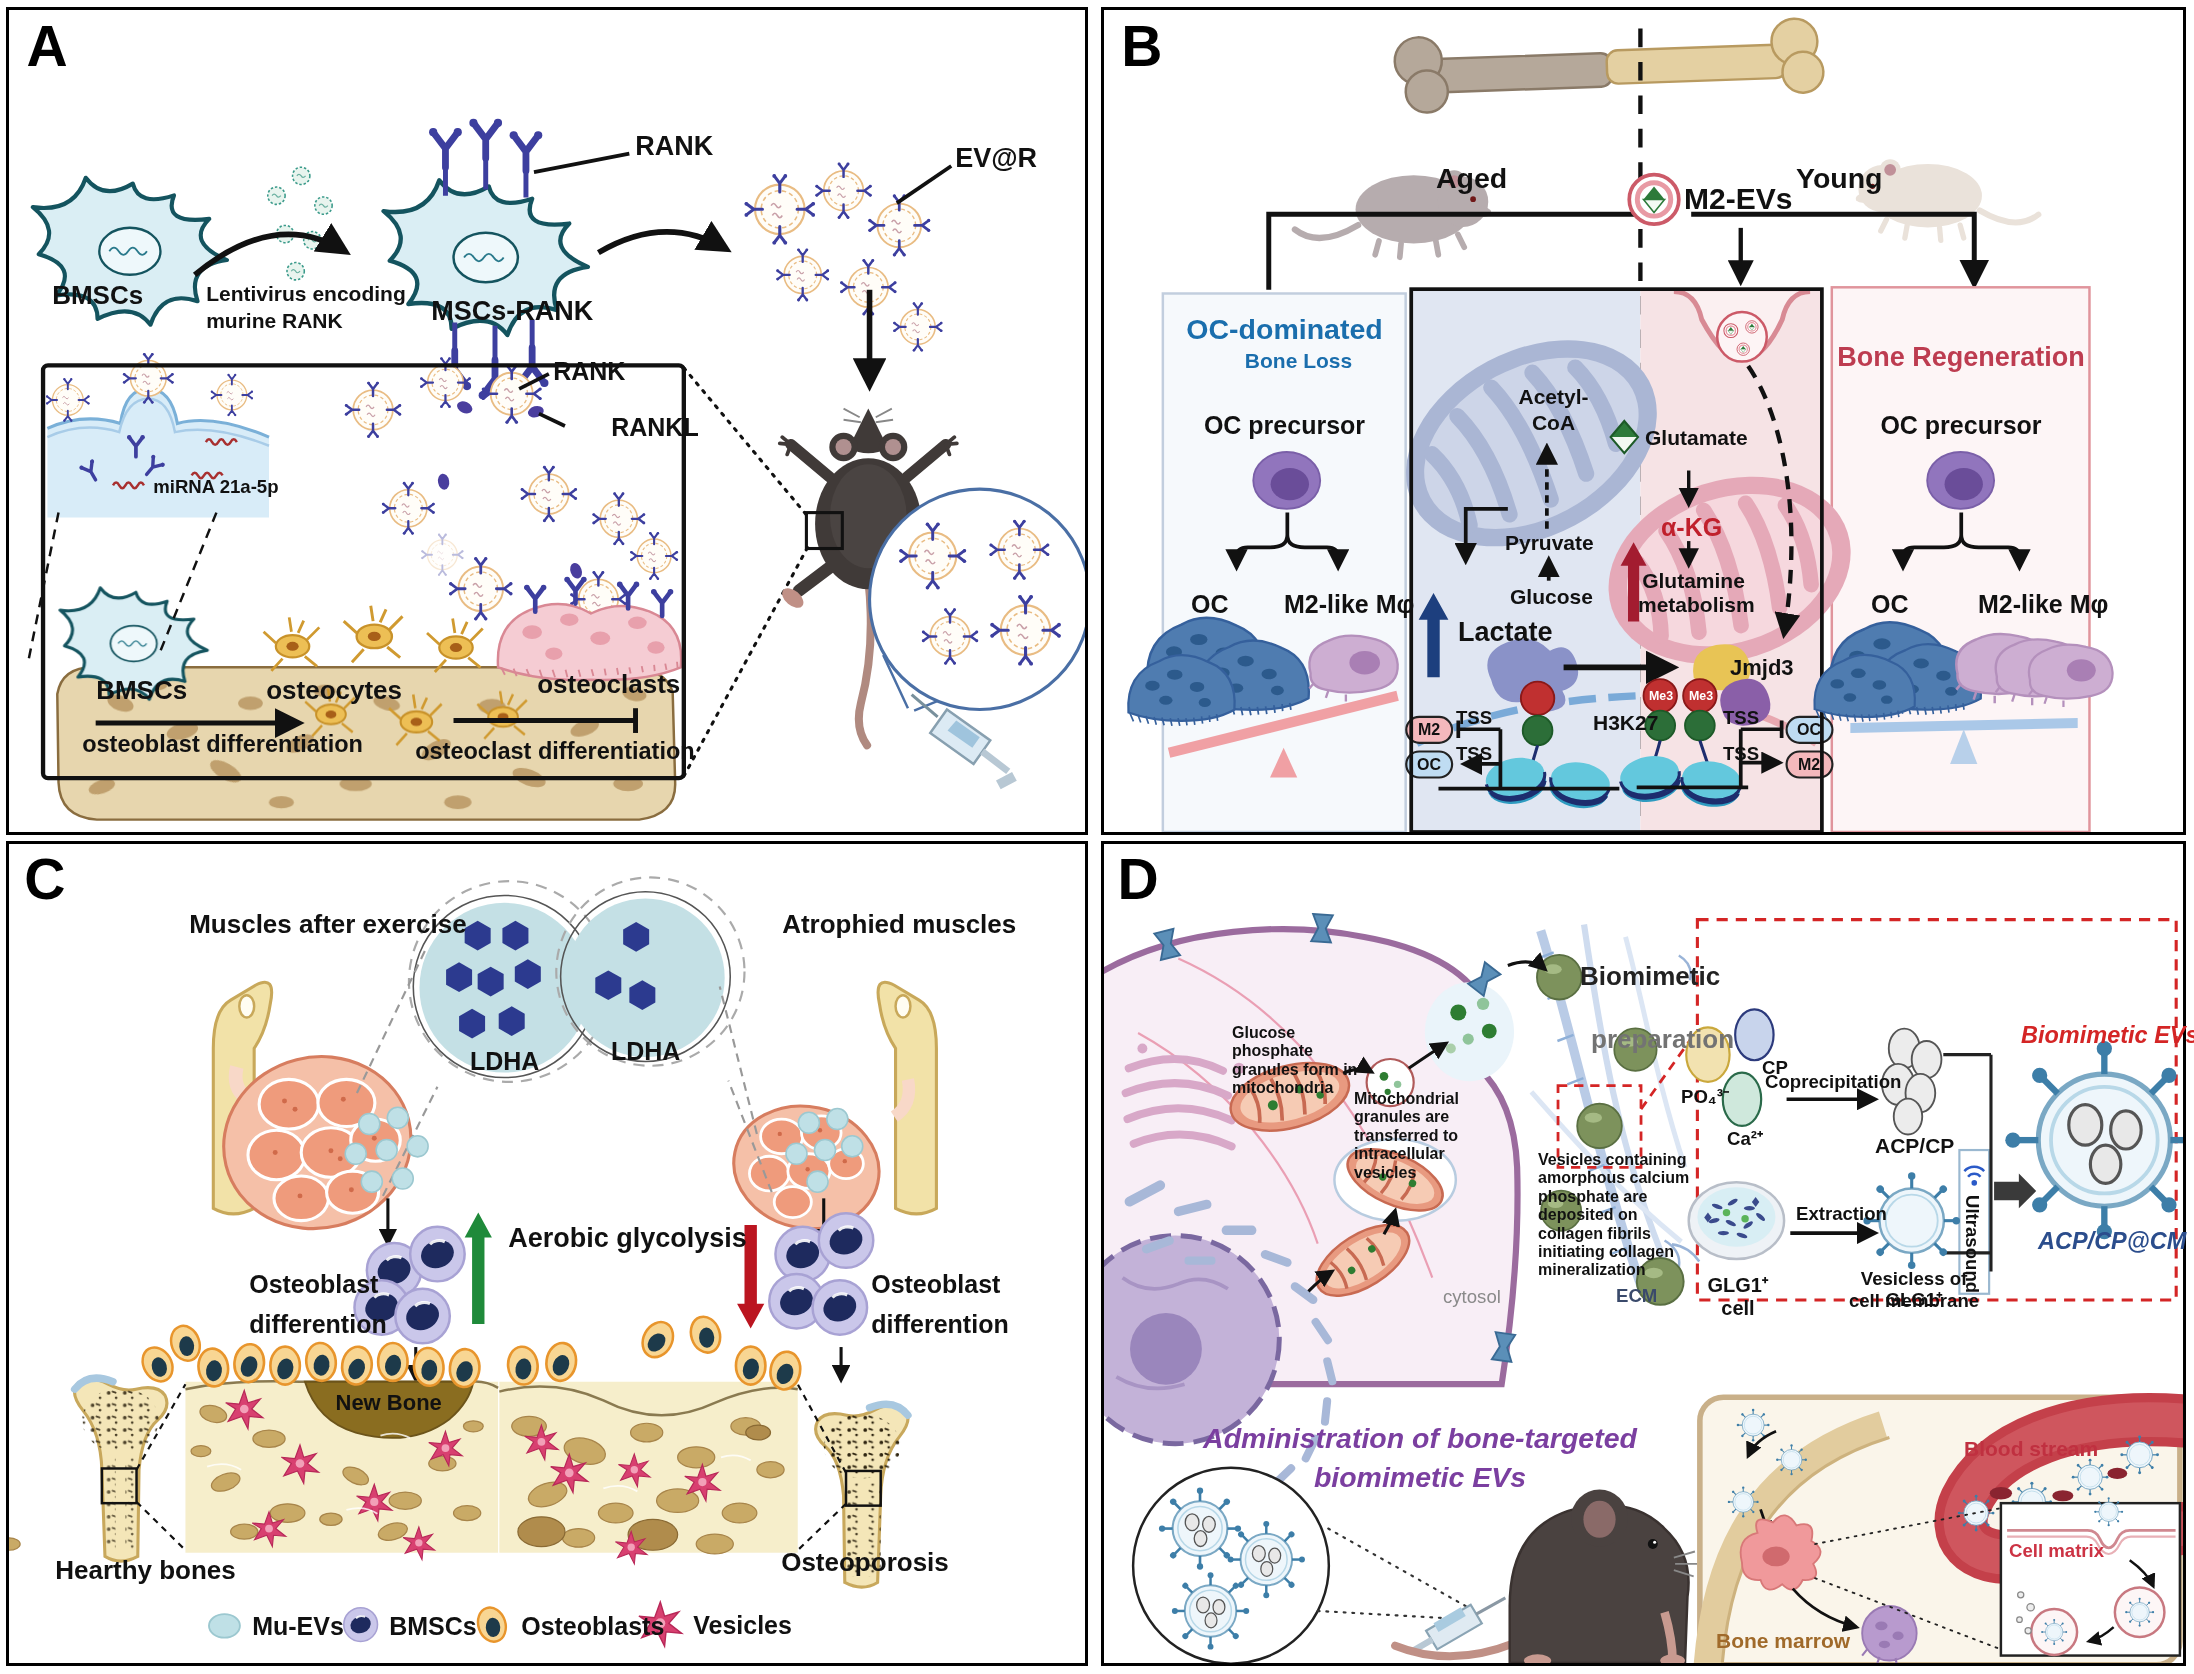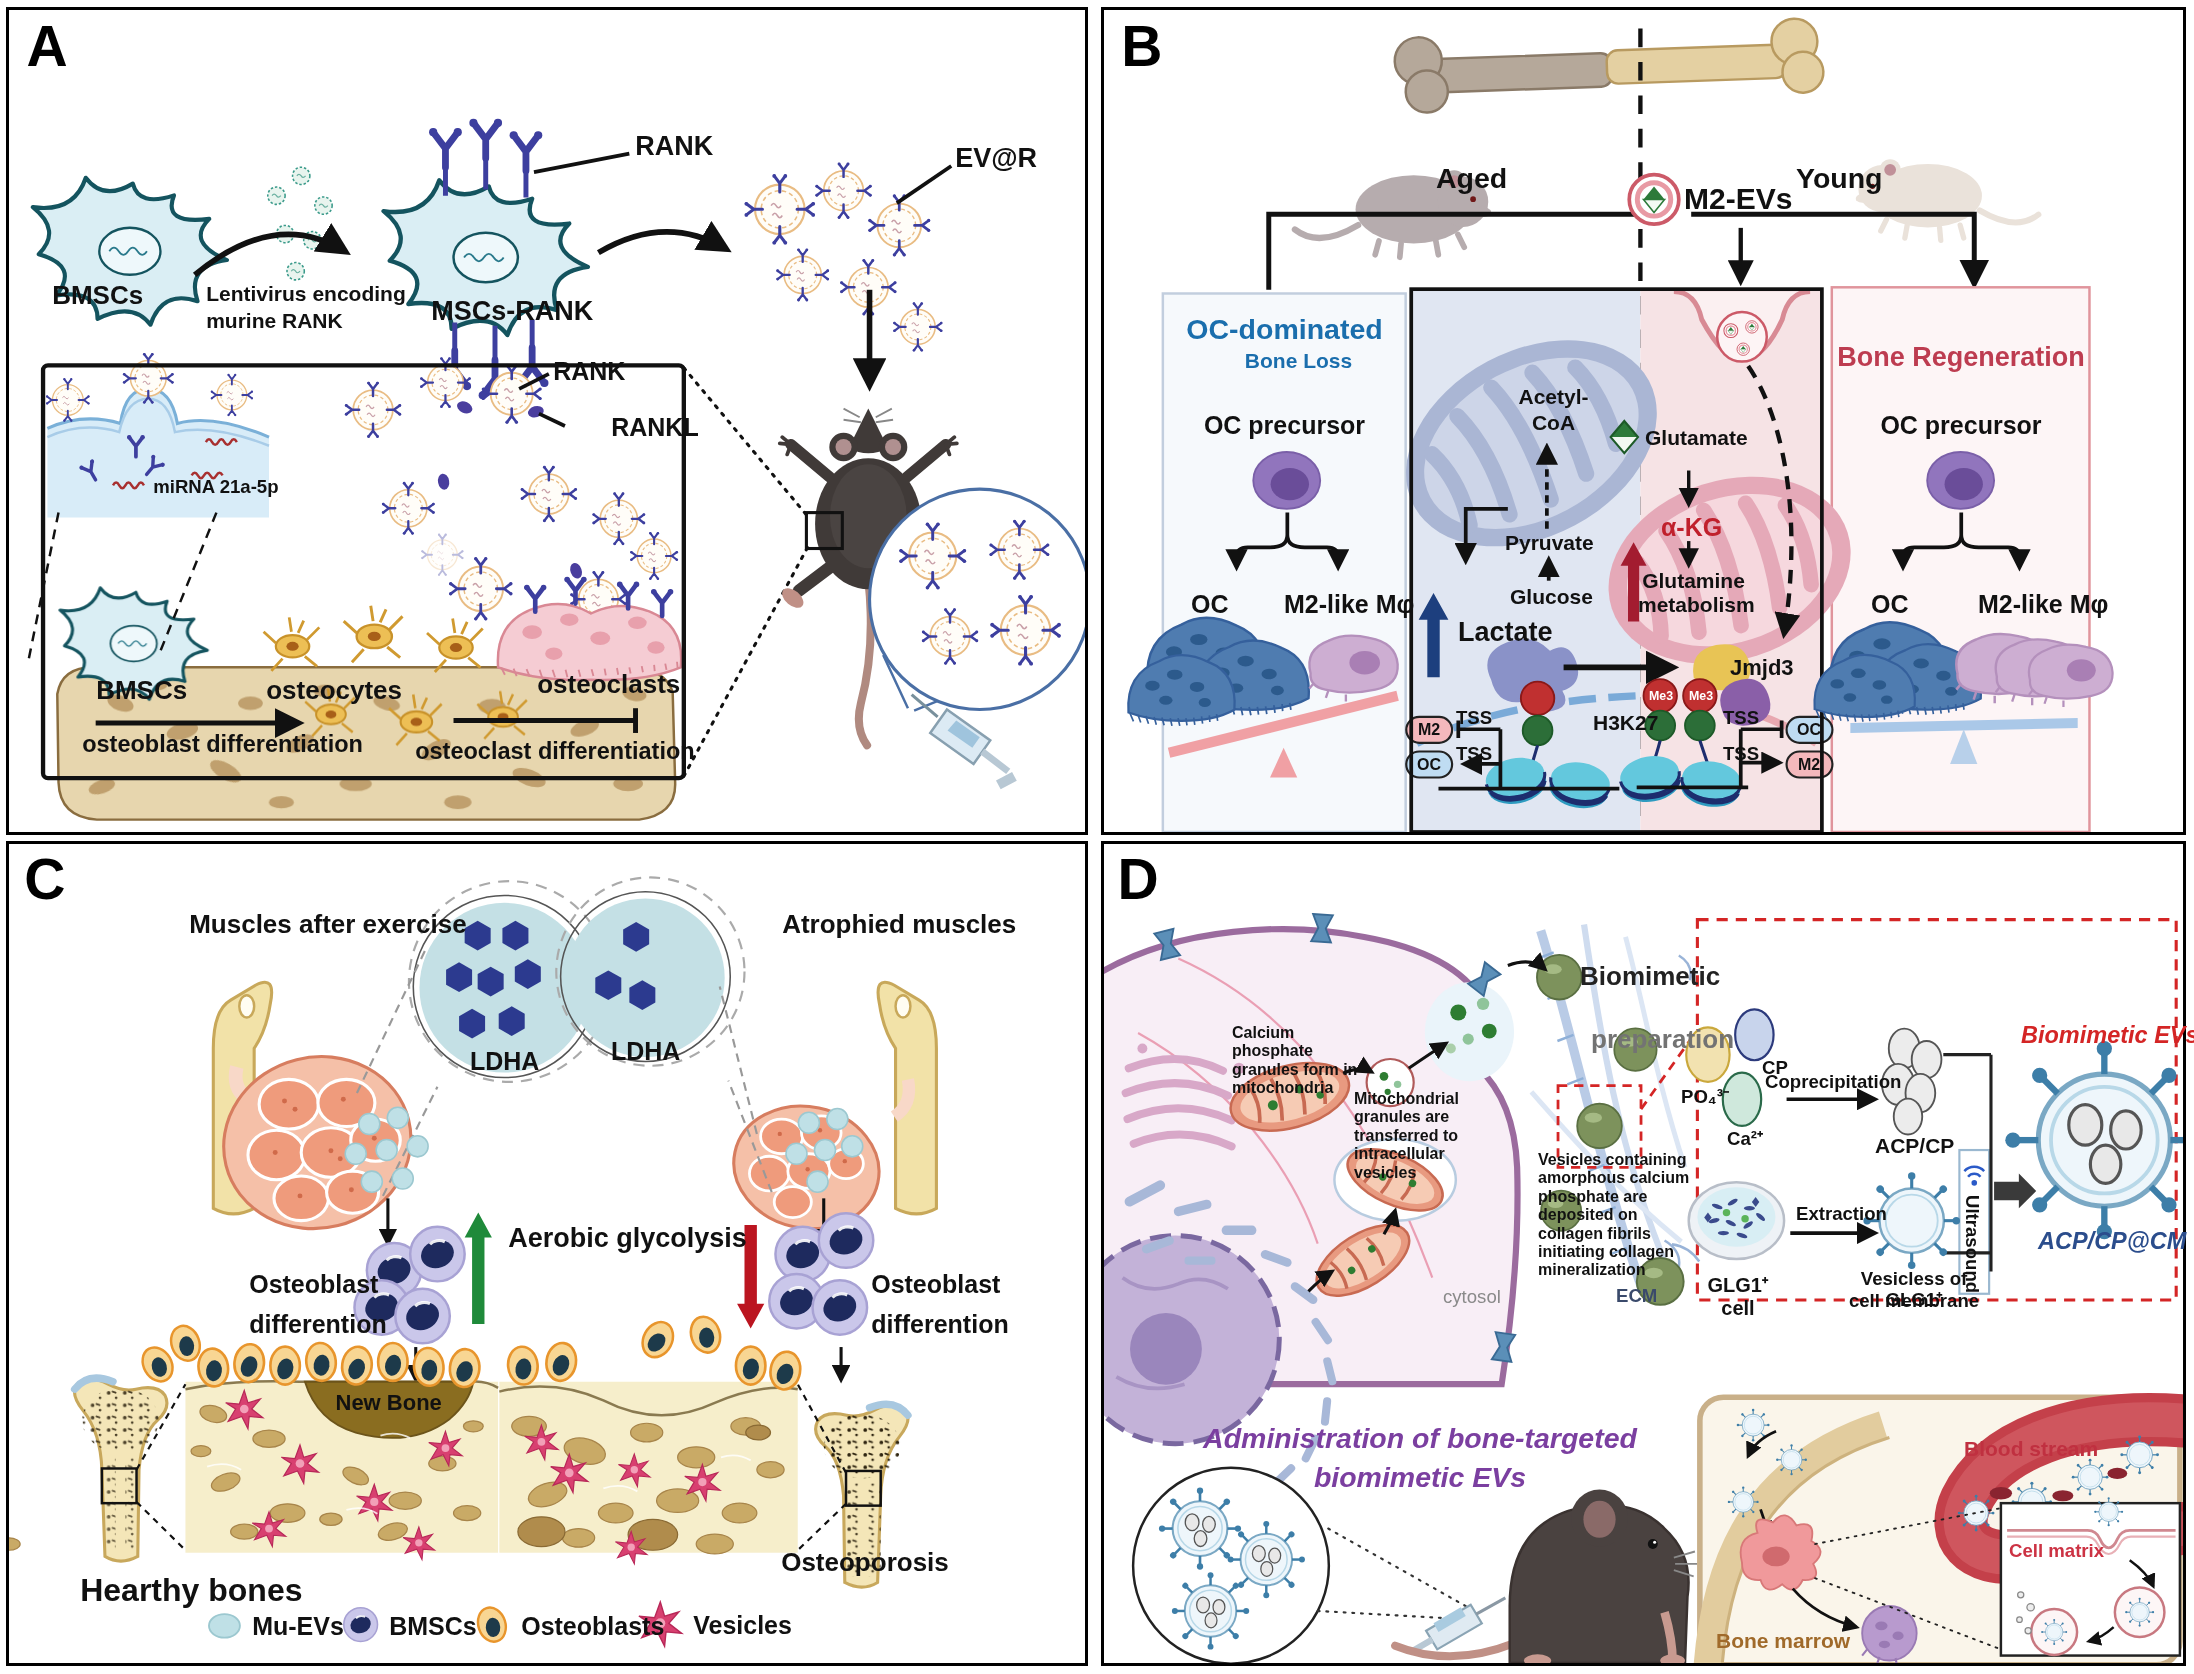--- a/index.html
+++ b/index.html
@@ -790,21 +790,21 @@
 <div class="lb" style="left:180px;top:66px;font-size:26px;">Muscles after exercise</div>
 <div class="lb" style="left:773px;top:66px;font-size:26px;">Atrophied muscles</div>
 <div class="lb ctr" style="left:455px;width:81px;top:203px;font-size:25px;font-weight:600;">LDHA</div>
 <div class="lb ctr" style="left:596px;width:81px;top:193px;font-size:25px;font-weight:600;">LDHA</div>
 <div class="lb" style="left:499px;top:379px;font-size:27px;">Aerobic glycolysis</div>
 <div class="lb" style="left:240px;top:426px;font-size:25px;">Osteoblast</div>
 <div class="lb" style="left:240px;top:466px;font-size:25px;">differention</div>
 <div class="lb" style="left:862px;top:426px;font-size:25px;">Osteoblast</div>
 <div class="lb" style="left:862px;top:466px;font-size:25px;">differention</div>
 <div class="lb ctr" style="left:302px;width:155px;top:546px;font-size:22px;">New Bone</div>
-<div class="lb" style="left:71px;top:712px;font-size:32px;margin-top:16px;">Hearthy bones</div>
+<div class="lb" style="left:46px;top:712px;font-size:26px;">Hearthy bones</div>
 <div class="lb" style="left:772px;top:704px;font-size:26px;">Osteoporosis</div>
 <div class="lb" style="left:243px;top:768px;font-size:25px;">Mu-EVs</div>
 <div class="lb" style="left:380px;top:768px;font-size:25px;">BMSCs</div>
 <div class="lb" style="left:512px;top:768px;font-size:25px;">Osteoblasts</div>
 <div class="lb" style="left:684px;top:767px;font-size:25px;">Vesicles</div>
 </section>
 
 <section class="panel" style="left:1101px;top:841px;width:1079px;height:819px;">
 <svg viewBox="0 0 1742 1322" preserveAspectRatio="none">
 
@@ -1030,21 +1030,21 @@
       <circle cx="1480" cy="1212" r="5" fill="#eee" stroke="#888" stroke-width="2"></circle>
             <circle cx="1496" cy="1232" r="6" fill="#eee" stroke="#888" stroke-width="2"></circle>
             <circle cx="1478" cy="1252" r="4.5" fill="#eee" stroke="#888" stroke-width="2"></circle>
             <circle cx="1492" cy="1270" r="5" fill="#eee" stroke="#888" stroke-width="2"></circle>
     </g>
   </g>
 </svg>
 <div class="lb letter" style="left:13.6px;top:2.5px;">D</div>
 <div class="lb" style="left:476px;top:118px;font-size:26px;font-weight:600;color:#222;">Biomimetic</div>
 <div class="lb" style="left:487px;top:149px;font-size:26px;font-weight:600;color:#737373;margin-top:32px;">preparation</div>
-<div class="lb wrap" style="left:128px;top:180px;width:127px;font-size:16px;font-weight:600;">Calcium phosphate granules form in mitochondria</div>
+<div class="lb wrap" style="left:128px;top:180px;width:127px;font-size:16px;font-weight:600;">Glucose phosphate granules form in mitochondria</div>
 <div class="lb wrap" style="left:250px;top:246px;width:133px;font-size:16px;font-weight:600;">Mitochondrial granules are transferred to intracellular vesicles</div>
 <div class="lb wrap" style="left:434px;top:307px;width:158px;font-size:16px;font-weight:600;">Vesicles containing amorphous calcium phosphate are deposited on collagen fibrils initiating collagen mineralization</div>
 <div class="lb" style="left:339px;top:442px;font-size:18.6px;font-weight:400;color:#8a8a8a;">cytosol</div>
 <div class="lb" style="left:512px;top:441px;font-size:18.6px;font-weight:600;color:#3a4a6b;">ECM</div>
 <div class="lb" style="left:577px;top:242px;font-size:18.6px;">PO₄³⁻</div>
 <div class="lb" style="left:658px;top:213px;font-size:18.6px;">CP</div>
 <div class="lb" style="left:623px;top:284px;font-size:18.6px;">Ca²⁺</div>
 <div class="lb" style="left:661px;top:227px;font-size:18.6px;">Coprecipitation</div>
 <div class="lb ctr" style="left:771px;width:74px;top:290px;font-size:21px;">ACP/CP</div>
 <div class="lb" style="left:917px;top:178px;font-size:23.5px;font-style:italic;color:#d42525;">Biomimetic EVs</div>

